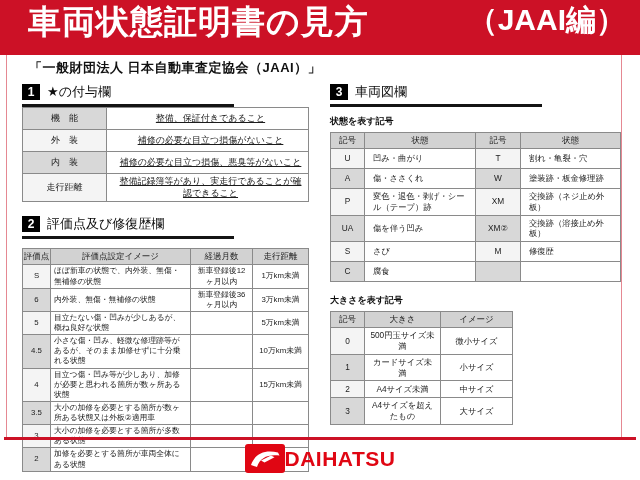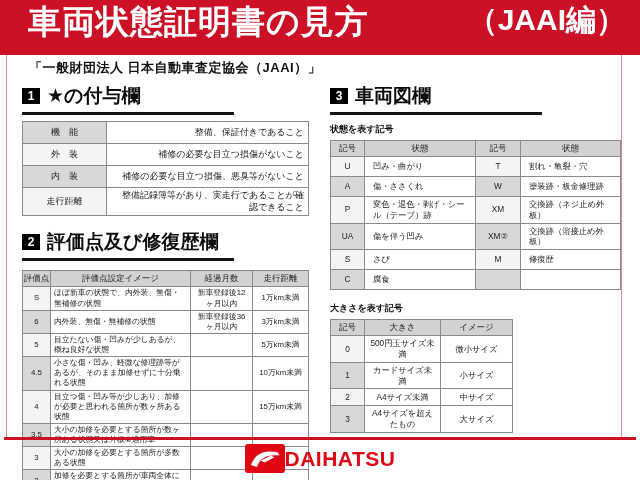--- a/index.html
+++ b/index.html
@@ -24,32 +24,32 @@
   .edge-r{position:absolute;right:18px;top:55px;width:1px;height:382px;background:rgba(204,17,38,.5);}
   .red-rule{position:absolute;left:4px;right:4px;top:437px;height:3px;background:var(--banner-red);}
 
   .col-left{position:absolute;left:22px;top:83px;width:286px;}
   .col-right{position:absolute;left:330px;top:83px;width:292px;}
 
   
   .sec-header{display:flex;align-items:center;gap:7px;border-bottom:3px solid #141414;width:212px;padding-bottom:3px;}
   .badge{display:inline-block;min-width:18px;height:16px;line-height:16px;background:#000;color:#fff;
     font-weight:bold;font-size:12px;text-align:center;}
-  .sec-title{font-size:19px;font-weight:bold;color:#0d0d0d;}
+  .sec-title{font-size:13px;font-weight:normal;color:#0d0d0d;}
 
   
   table{border-collapse:collapse;background:#fff;table-layout:fixed;border:1.5px solid #3a3a3a;}
   th,td{border:1px solid #8a8a8a;padding:2px 4px;color:#1c1c1c;vertical-align:middle;
     overflow:hidden;line-height:1.3;}
   th{background:#d2d2d2;font-weight:normal;text-align:center;font-size:8.5px;padding:2px 0;}
   td{text-align:center;}
 
-  .t1{width:286px;margin-top:6px;border-radius:24px;}
+  .t1{width:286px;border-radius:24px;}
   .t1 td{font-size:9px;height:22px;}
-  .t1 td:nth-child(2){text-align:right;padding-left:10px;}
+  .t1 td:nth-child(2){text-align:center;padding-left:10px;text-decoration:underline;}
   .t1 tr:nth-child(odd) td:first-child{background:#d8d8d8;}
   .t1 tr:nth-child(even) td:first-child{background:#f4f4f4;}
 
   .sec2{margin-top:13px;}
   .t2{width:286px;margin-top:9px;}
   .t2 td{font-size:7.8px;height:15px;padding:1px 3px;}
   .t2 td:nth-child(2){text-align:left;}
   .t2 tr:nth-child(odd) td:first-child{background:#f4f4f4;}
   .t2 tr:nth-child(even) td:first-child{background:#d8d8d8;}
 

